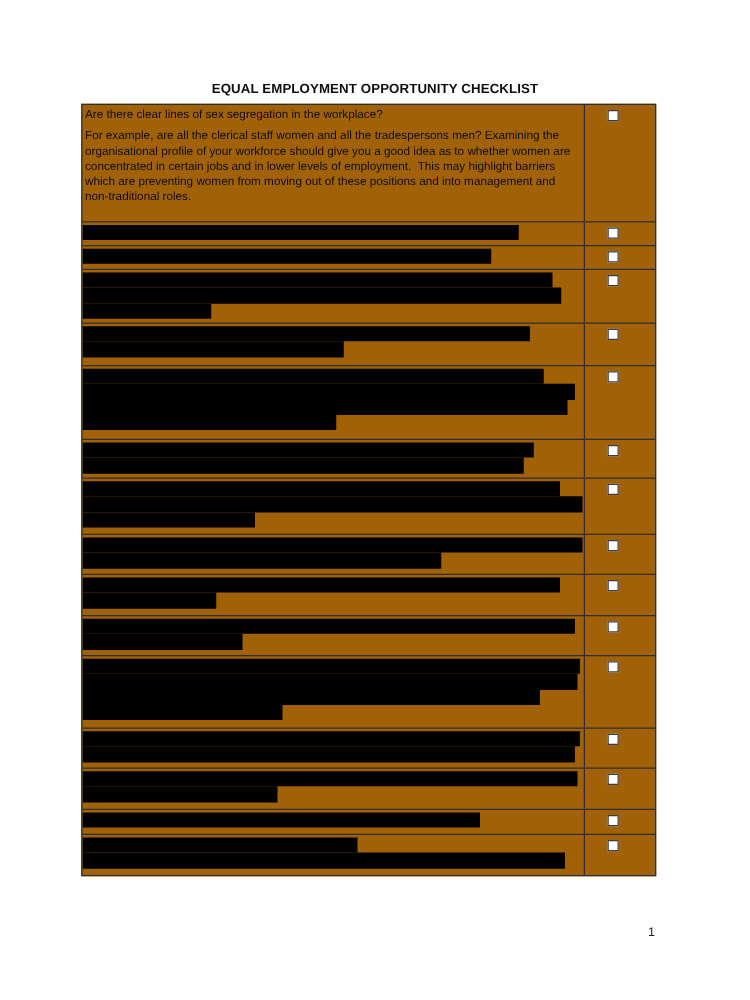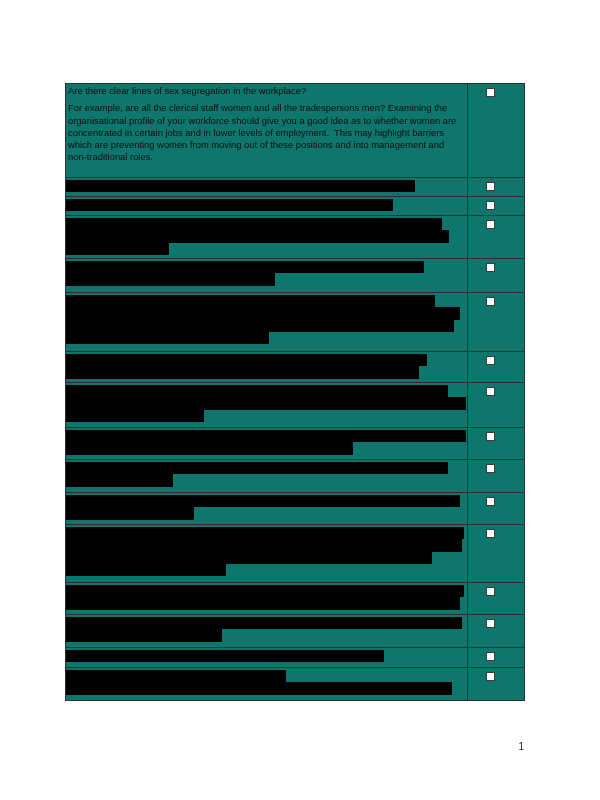--- a/index.html
+++ b/index.html
@@ -23,21 +23,21 @@
     font-weight: bold;
     letter-spacing: 0.1px;
     color: #0d0d0d;
   }
   .checklist-table {
     position: absolute;
     left: 65px;
     top: 83px;
     width: 458px;
     border: 1.2px solid #2e2e2e;
-    background: #0f766e;
+    background: #a16207;
   }
   .row {
     display: flex;
     box-sizing: border-box;
     border-top: 1.2px solid #2e2e2e;
   }
   .row:first-child { border-top: none; }
   .cell-main {
     width: 402px;
     box-sizing: border-box;
@@ -79,20 +79,21 @@
     width: 16px;
     text-align: right;
     font-size: 10px;
     color: #222222;
   }
 </style>
 </head>
 <body>
 
 <div class="page">
+  <div class="doc-title">EQUAL EMPLOYMENT OPPORTUNITY CHECKLIST</div>
   <div class="checklist-table" id="checklist-table">
       <div class="row" style="height: 93px;">
         <div class="cell-main">
           <p class="q-text">Are there clear lines of sex segregation in the workplace?</p>
           <p class="q-text">For example, are all the clerical staff women and all the tradespersons men? Examining the organisational profile of your workforce should give you a good idea as to whether women are concentrated in certain jobs and in lower levels of employment.  This may highlight barriers which are preventing women from moving out of these positions and into management and non-traditional roles.</p>
         </div>
         <div class="cell-check">
           <span class="checkbox"></span>
         </div>
       </div>

